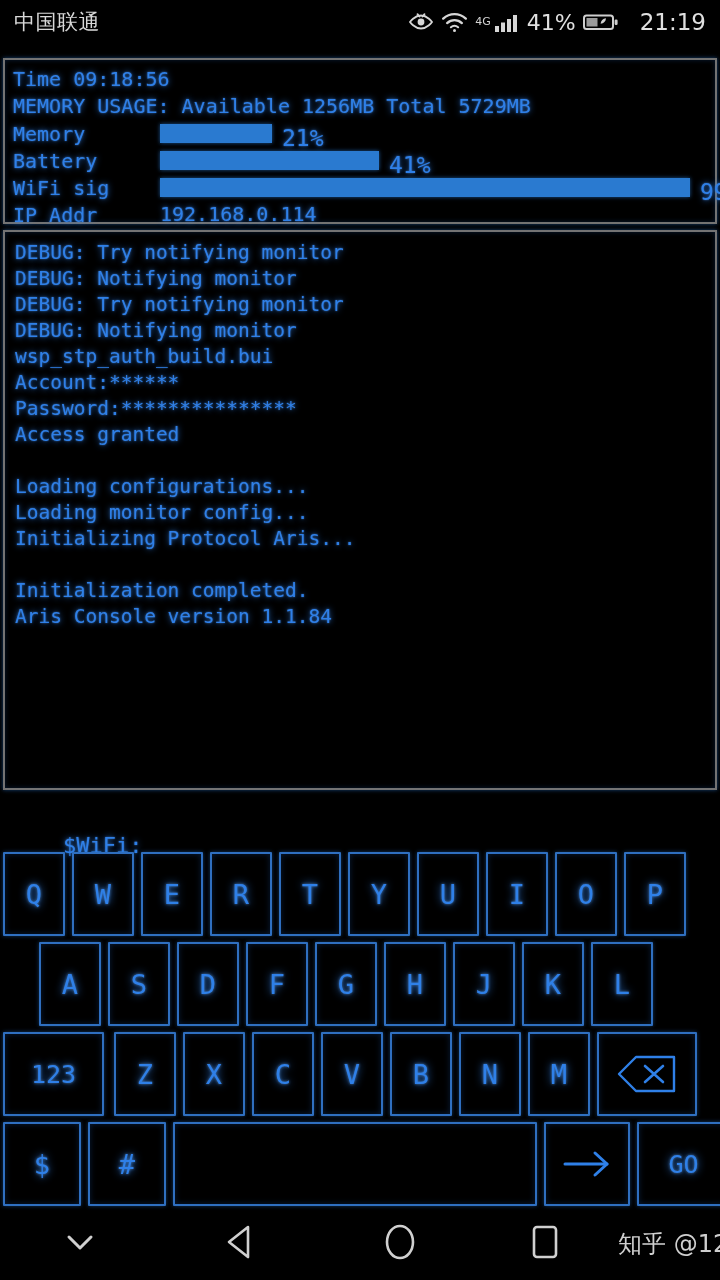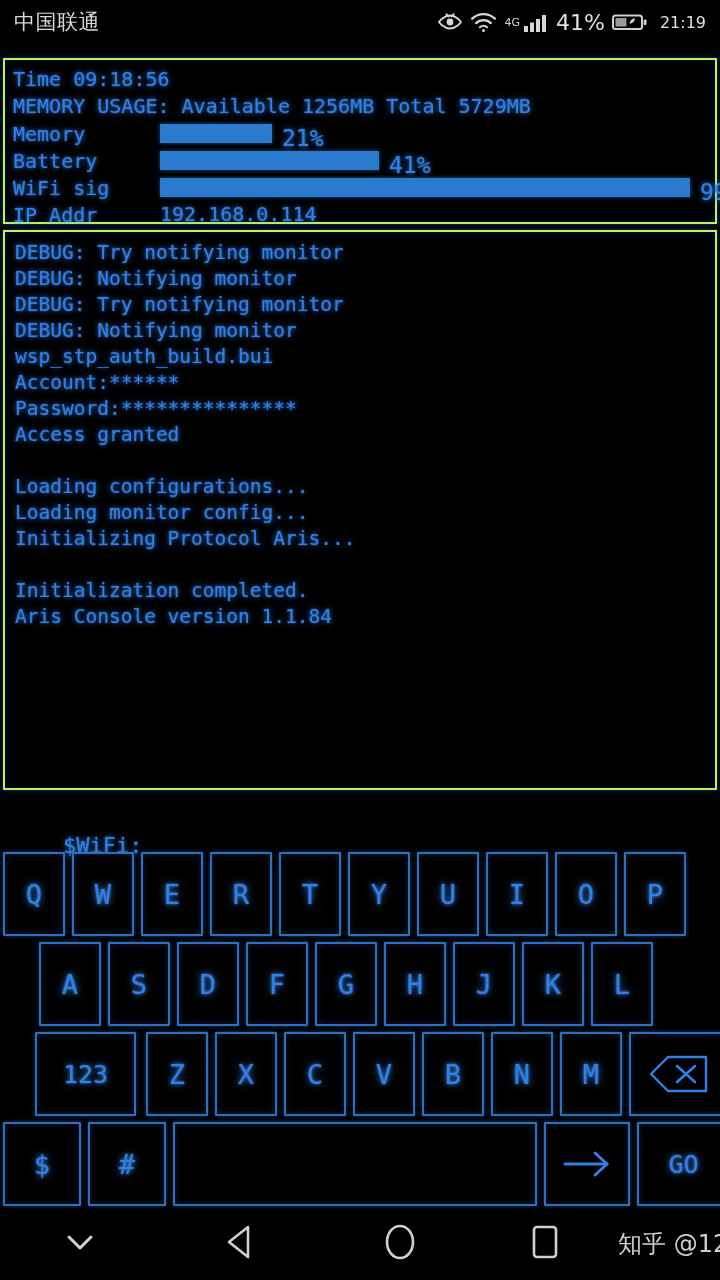--- a/index.html
+++ b/index.html
@@ -21,31 +21,31 @@
     color: #d8d8d8; font-size: 21px;
     font-family: "DejaVu Sans", sans-serif;
     letter-spacing: .5px;
   }
   .sb-right { display: flex; align-items: center; gap: 7px; }
   .sb-right svg { display: block; }
   .sb-pct, .sb-time {
     color: #e0e0e0; font-size: 22px;
     font-family: "DejaVu Sans", sans-serif;
   }
-  .sb-time { font-size: 16px; margin-left: 5px; }
+  .sb-time { font-size: 23px; margin-left: 14px; }
   .sb-4g {
     color: #d4d4d4; font-size: 11px;
     font-family: "DejaVu Sans", sans-serif;
     align-self: flex-start; margin-top: 6px; margin-right: -4px;
   }
 
   
   .panel {
     position: absolute; left: 3px; right: 3px;
-    border: 2px solid #bef264;
+    border: 2px solid #737373;
     background: #000;
     box-shadow: 0 0 4px rgba(42,120,210,.55), inset 0 0 5px rgba(30,90,170,.30);
   }
   #status-panel { top: 58px; height: 166px; padding: 6px 8px 0 8px; }
   #console-panel { top: 230px; height: 560px; padding: 8px 8px 0 10px; }
 
   .mono {
     font-family: "DejaVu Sans Mono", monospace;
     color: #2f80e8;
     text-shadow: 0 0 6px rgba(45,125,230,.85), 0 0 2px rgba(90,160,255,.6);
@@ -77,21 +77,21 @@
   #prompt-row {
     position: absolute; left: 10px; top: 808px;
     font-size: 22px; white-space: pre;
   }
 
   
   #keyboard { position: absolute; left: 0; top: 852px; width: 720px; height: 356px; }
   .kb-row { position: absolute; left: 0; width: 720px; height: 84px; display: flex; }
   #kb-row-1 { top: 0; }
   #kb-row-2 { top: 90px; }
-  #kb-row-3 { top: 180px; padding-left: 32px; }
+  #kb-row-3 { top: 180px; }
   #kb-row-4 { top: 270px; }
   #kb-row-2 { padding-left: 36px; }
 
   .key {
     height: 84px; margin-right: 7px; flex: none;
     border: 2px solid #2f6fc0;
     background: #000;
     display: flex; align-items: center; justify-content: center;
     color: #2f80e8;
     font-family: "DejaVu Sans Mono", monospace;

